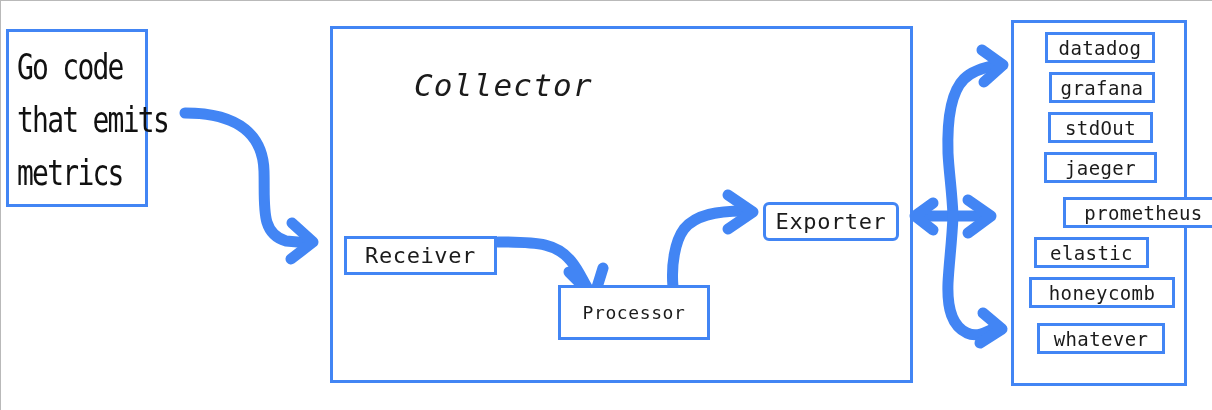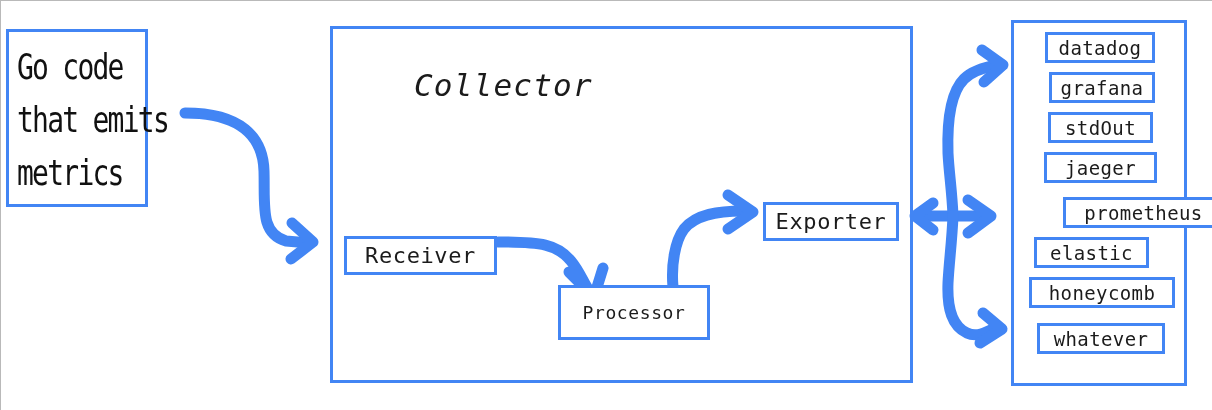--- a/index.html
+++ b/index.html
@@ -103,20 +103,21 @@
     font-size: 18px;
     letter-spacing: 0.6px;
   }
   #exporter-box {
     left: 762px;
     top: 201px;
     width: 136px;
     height: 39px;
     font-size: 22px;
     letter-spacing: 0.6px;
+    border-radius: 6px;
   }
 
   
   #destinations-box {
     left: 1010px;
     top: 19px;
     width: 176px;
     height: 366px;
   }
   .dest-item {

